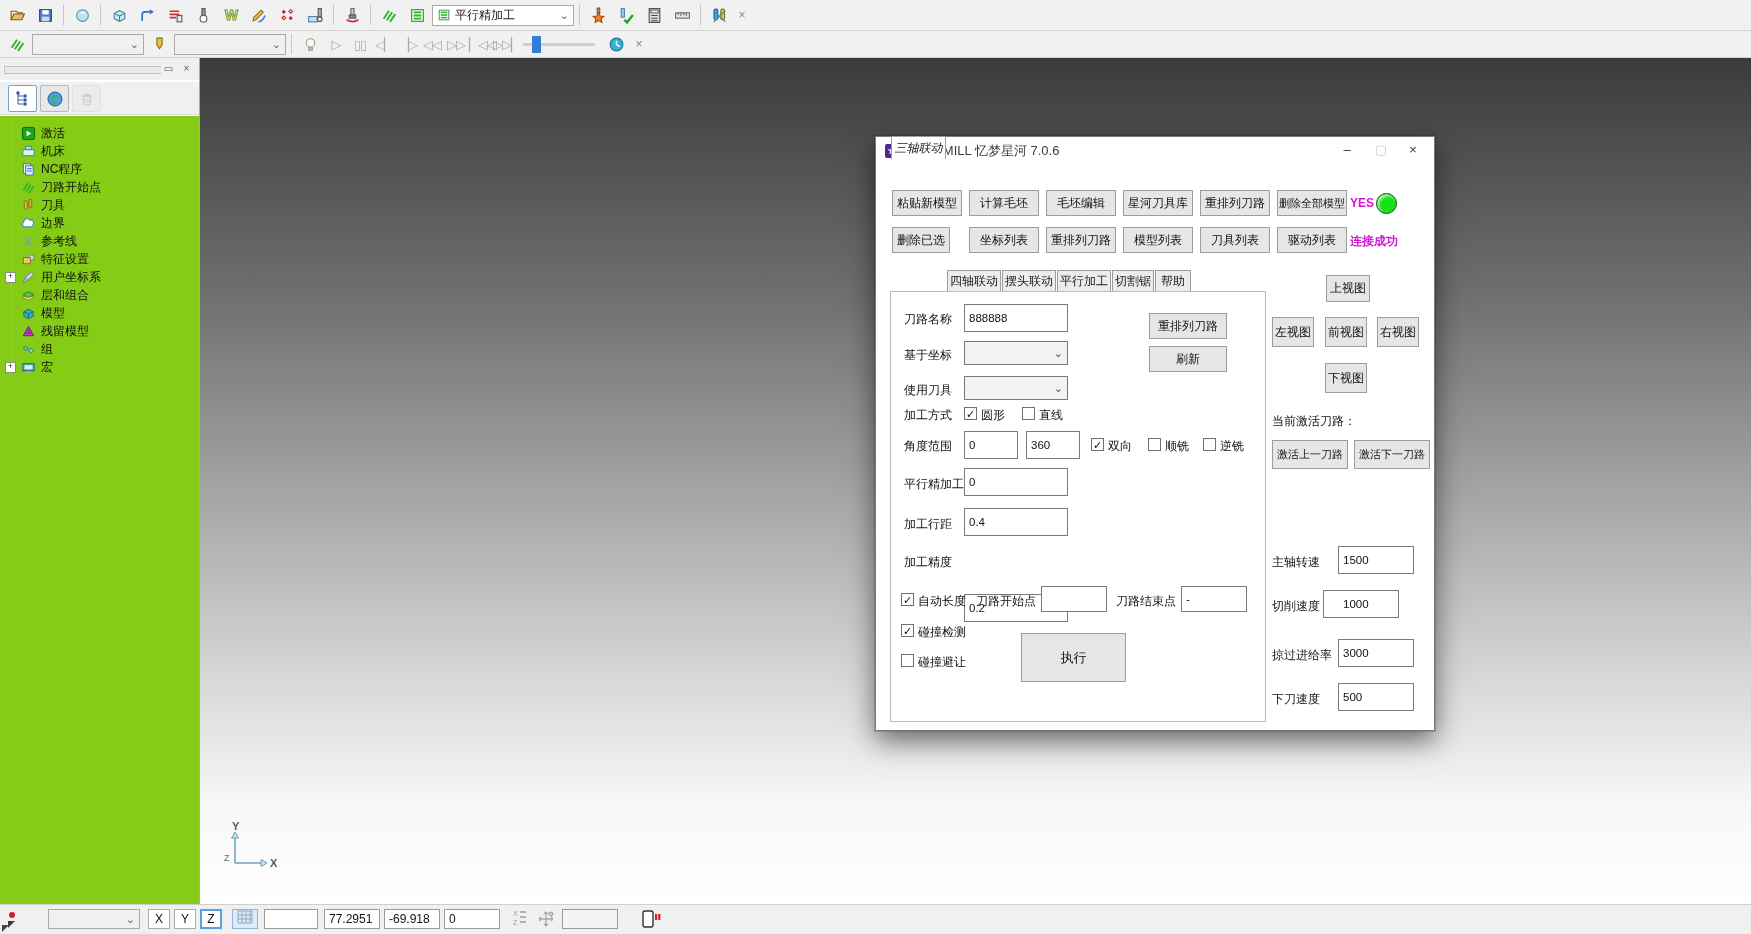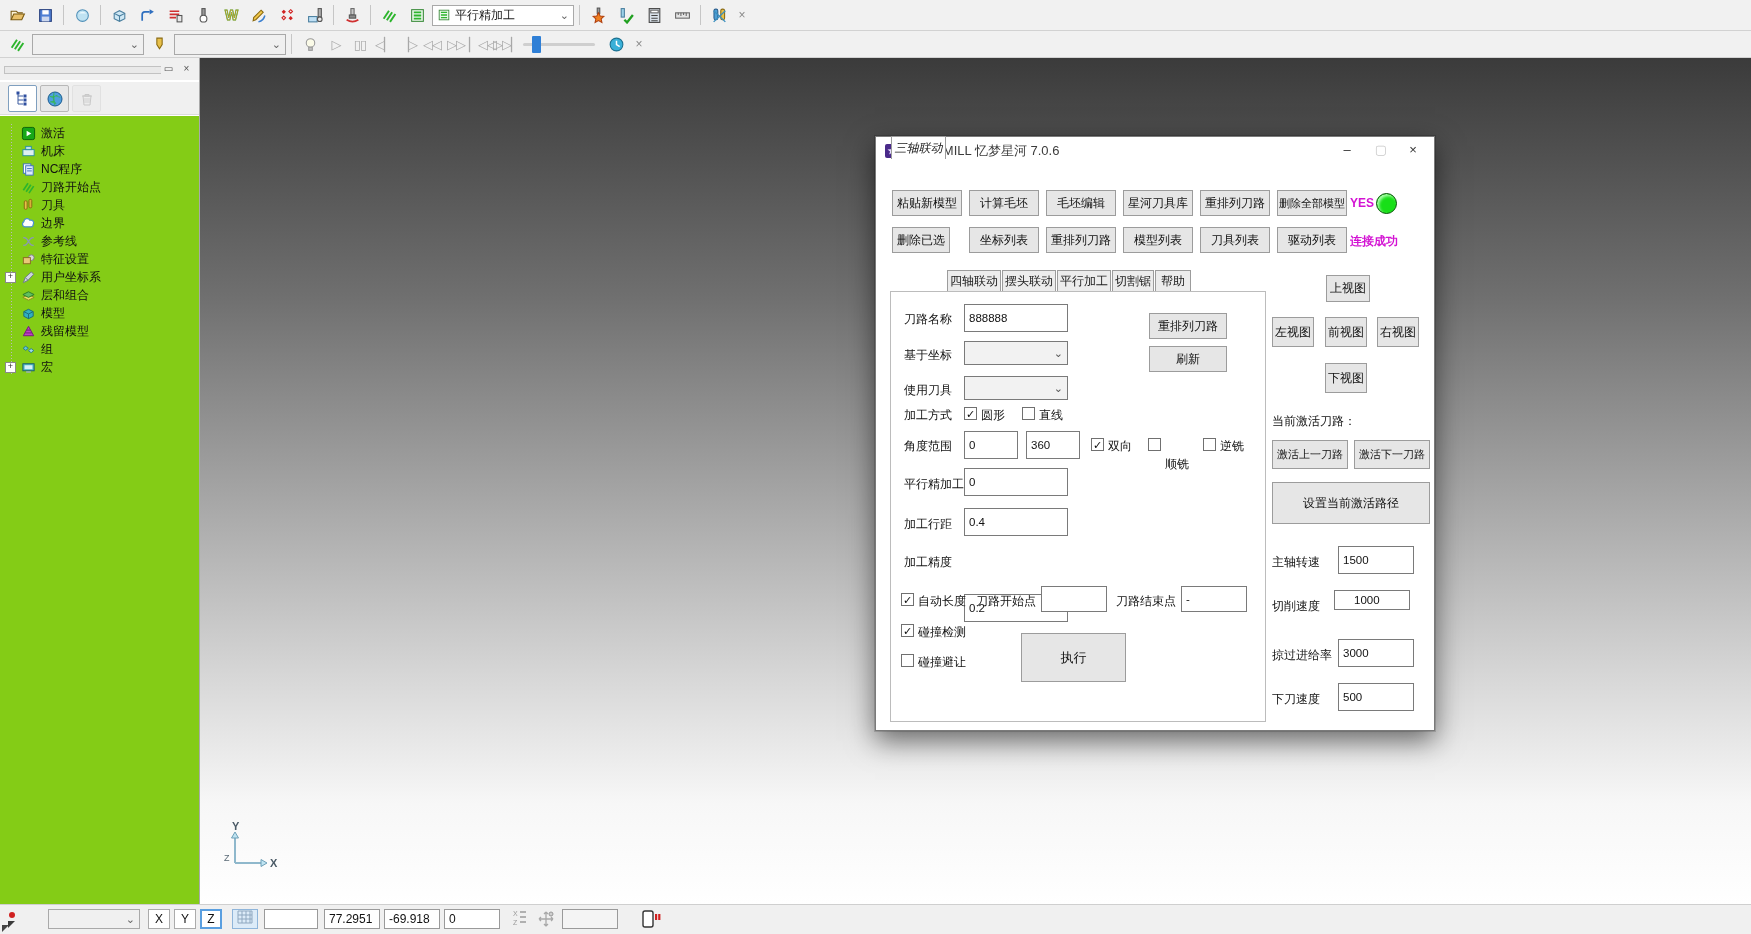--- a/index.html
+++ b/index.html
@@ -494,21 +494,21 @@
     <span class="flabel" style="left:105px;top:270px">圆形</span>
     <div class="cb" style="left:146px;top:270px"></div>
     <span class="flabel" style="left:163px;top:270px">直线</span>
 
     <span class="flabel" style="left:28px;top:301px">角度范围</span>
     <input class="finput" style="left: 88px; top: 294px; width: 54px; height: 28px;" value="0">
     <input class="finput" style="left: 150px; top: 294px; width: 54px; height: 28px;" value="360">
     <div class="cb" style="left:215px;top:301px">✓</div>
     <span class="flabel" style="left:232px;top:301px">双向</span>
     <div class="cb" style="left:272px;top:301px"></div>
-    <span class="flabel" style="left:289px;top:319px">顺铣</span>
+    <span class="flabel" style="left:289px;top:301px">顺铣</span>
     <div class="cb" style="left:327px;top:301px"></div>
     <span class="flabel" style="left:344px;top:301px">逆铣</span>
 
     <span class="flabel" style="left:28px;top:339px">平行精加工</span>
     <input class="finput" style="left: 88px; top: 331px; width: 104px; height: 28px;" value="0">
 
     <span class="flabel" style="left:28px;top:379px">加工行距</span>
     <input class="finput" style="left: 88px; top: 371px; width: 104px; height: 28px;" value="0.4">
 
     <span class="flabel" style="left:28px;top:417px">加工精度</span>
@@ -530,26 +530,25 @@
 
     <div class="btn" style="left:450px;top:138px;width:44px;height:27px">上视图</div>
     <div class="btn" style="left:396px;top:180px;width:42px;height:30px">左视图</div>
     <div class="btn" style="left:449px;top:180px;width:42px;height:30px">前视图</div>
     <div class="btn" style="left:501px;top:180px;width:42px;height:30px">右视图</div>
     <div class="btn" style="left:449px;top:226px;width:42px;height:30px">下视图</div>
 
     <span class="flabel" style="left:396px;top:276px">当前激活刀路：</span>
     <div class="btn" style="left:396px;top:303px;width:76px;height:29px;font-size:11px">激活上一刀路</div>
     <div class="btn" style="left:478px;top:303px;width:76px;height:29px;font-size:11px">激活下一刀路</div>
-    <div class="btn" style="left:396px;top:345px;width:158px;height:42px">设置当前激活路径</div>
 
     <span class="flabel" style="left:396px;top:417px">主轴转速</span>
     <input class="finput" style="left: 462px; top: 409px; width: 76px; height: 28px;" value="1500">
     <span class="flabel" style="left:396px;top:461px">切削速度</span>
-    <input class="finput" style="left: 458px; top: 453px; width: 76px; height: 20px; padding-left: 19px;" value="1000">
+    <input class="finput" style="left: 447px; top: 453px; width: 76px; height: 28px; padding-left: 19px;" value="1000">
     <span class="flabel" style="left:396px;top:510px">掠过进给率</span>
     <input class="finput" style="left: 462px; top: 502px; width: 76px; height: 28px;" value="3000">
     <span class="flabel" style="left:396px;top:554px">下刀速度</span>
     <input class="finput" style="left: 462px; top: 546px; width: 76px; height: 28px;" value="500">
   </div>
 
   <div class="statusbar">
     <div class="sb-item" style="left:4px;width:38px">
       <svg width="38" height="20" viewBox="0 0 38 20">
           <circle cx="8" cy="6" r="3" fill="#d02020"></circle>

